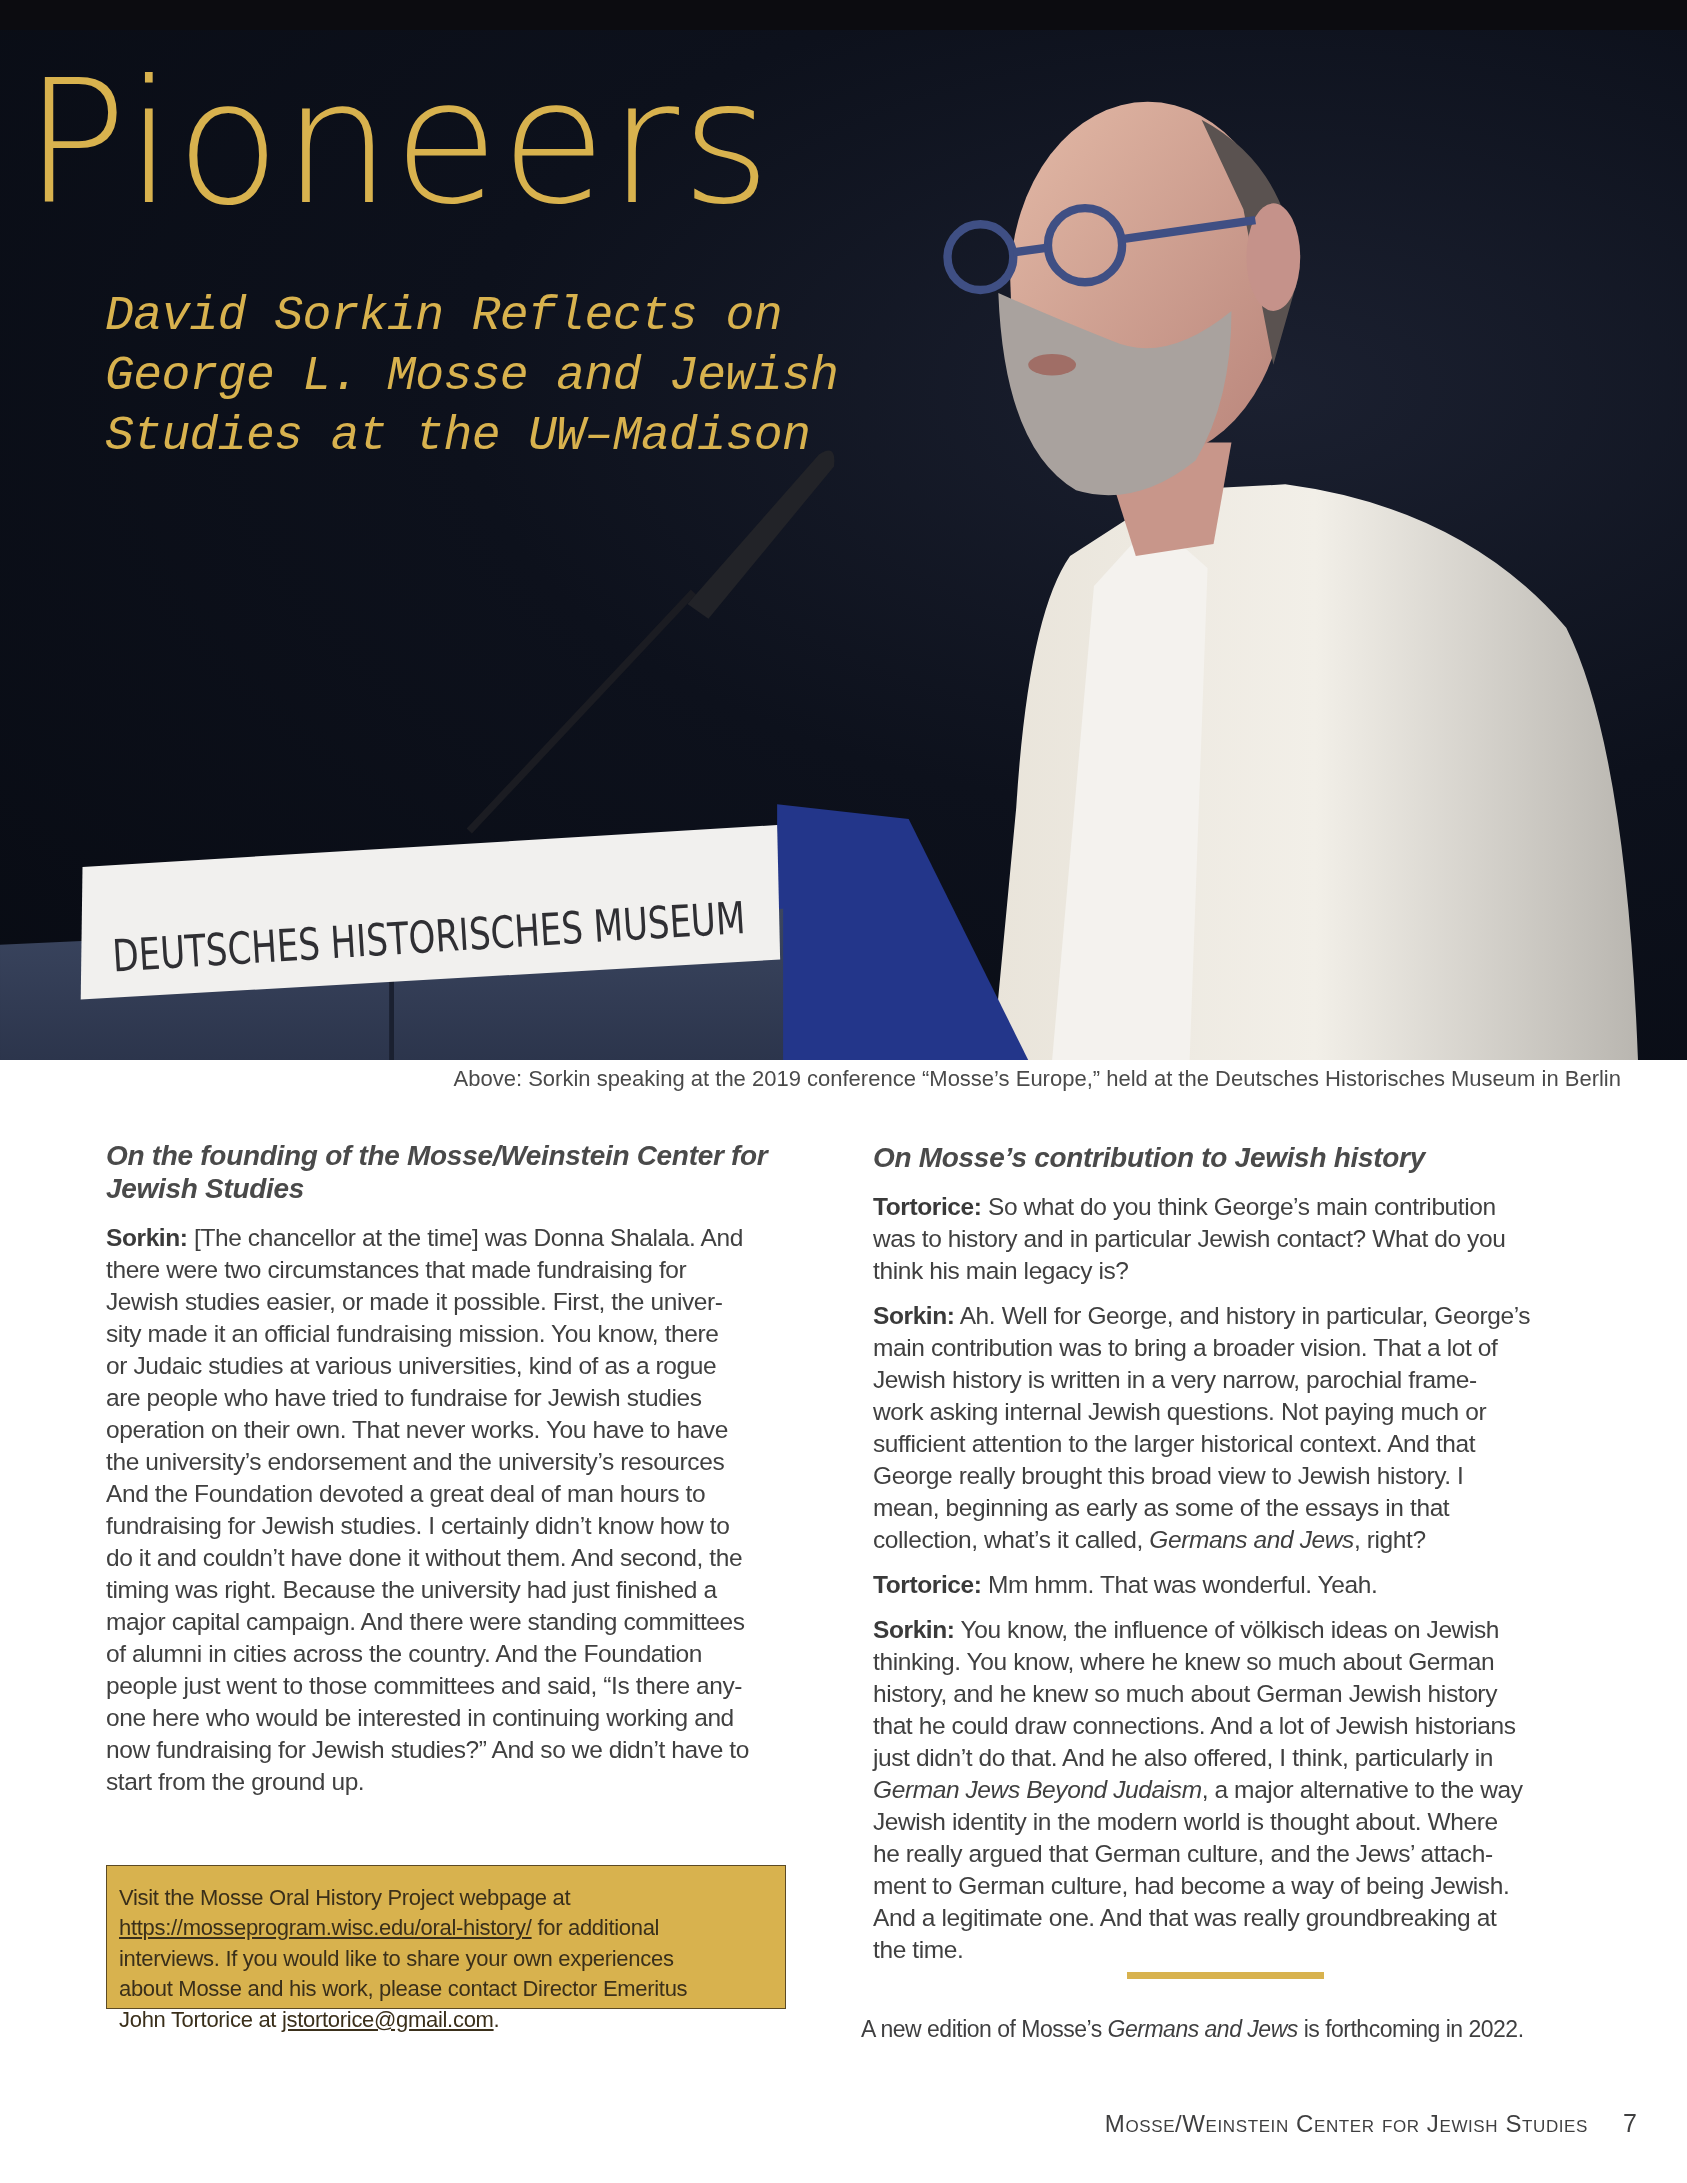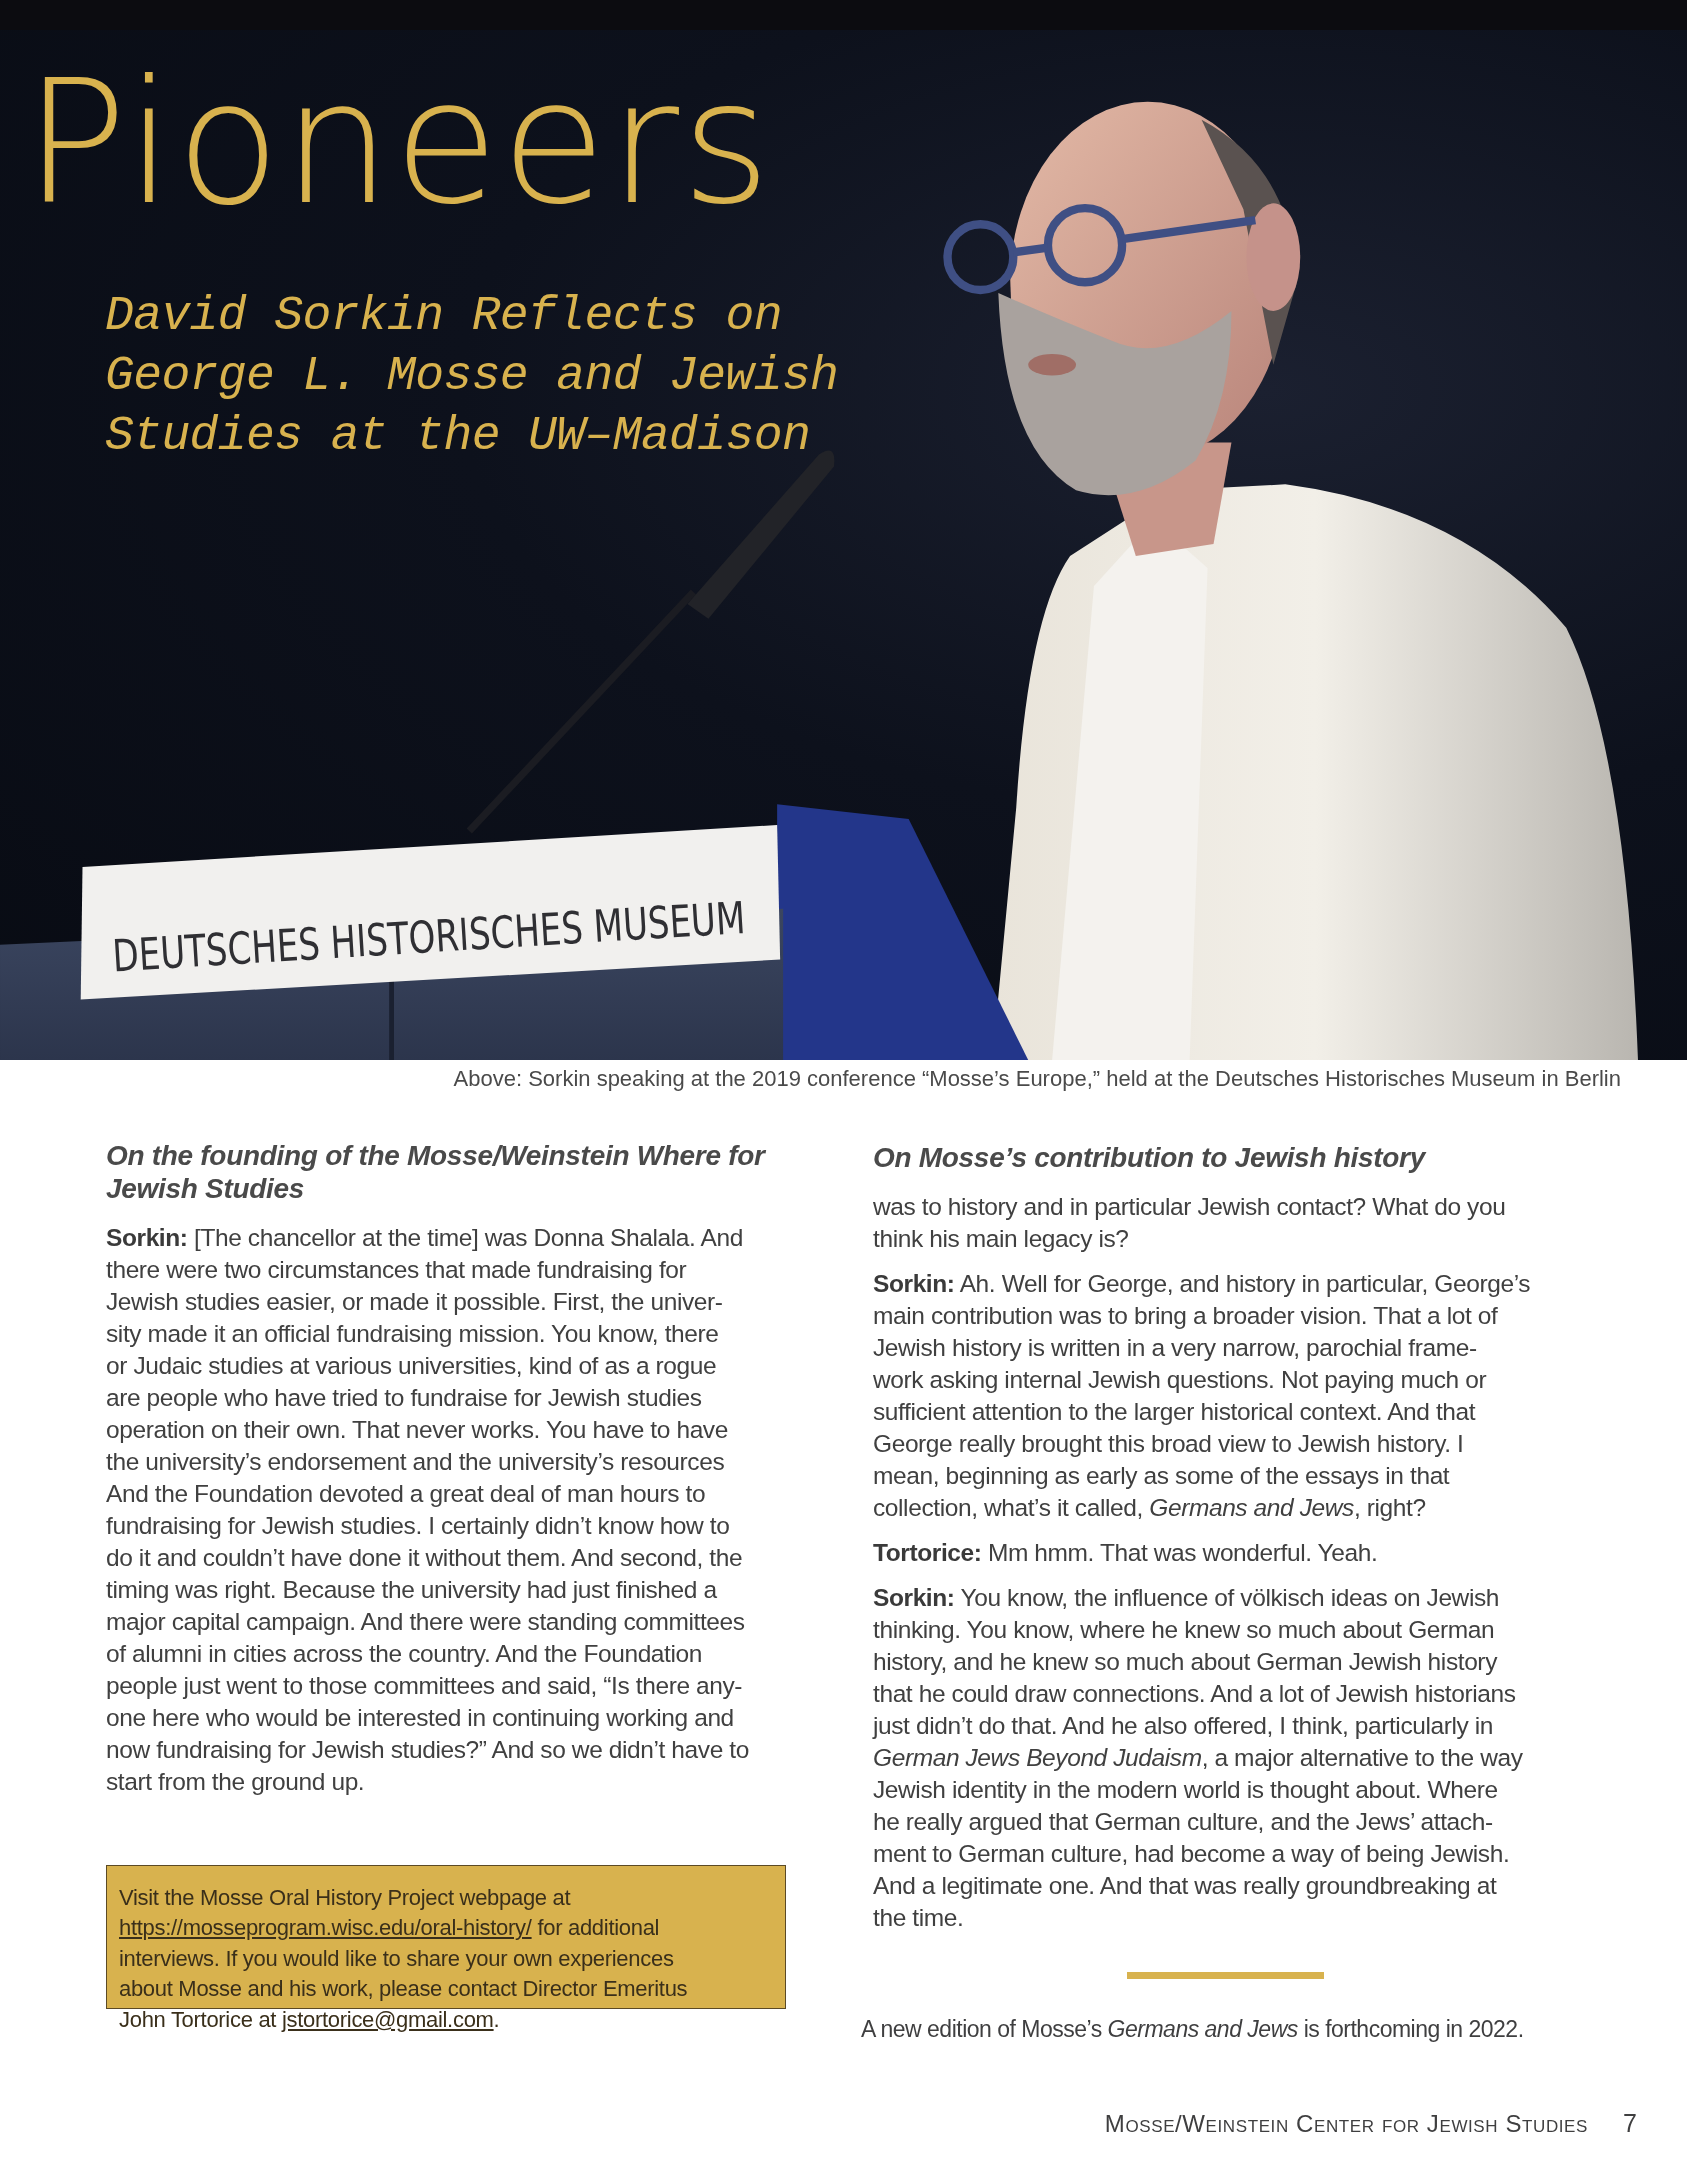--- a/index.html
+++ b/index.html
@@ -96,21 +96,21 @@
 <h2 class="subtitle">
   <span>David Sorkin Reflects on</span>
   <span>George L. Mosse and Jewish</span>
   <span>Studies at the UW–Madison</span>
 </h2>
 
 <div class="caption">Above: Sorkin speaking at the 2019 conference “Mosse’s Europe,” held at the Deutsches Historisches Museum in Berlin</div>
 
 <div class="col left">
   <h2>
-    <span class="line">On the founding of the Mosse/Weinstein Where for</span>
+    <span class="line">On the founding of the Mosse/Weinstein Center for</span>
     <span class="line">Jewish Studies</span>
   </h2>
   <p id="left-p1">
     <span class="line"><span class="spk">Sorkin:</span><span> [The chancellor at the time] was Donna Shalala. And</span></span>
   <span class="line">there were two circumstances that made fundraising for</span>
       <span class="line">Jewish studies easier, or made it possible. First, the univer-</span>
       <span class="line">sity made it an official fundraising mission. You know, there</span>
       <span class="line">or Judaic studies at various universities, kind of as a rogue</span>
       <span class="line">are people who have tried to fundraise for Jewish studies</span>
       <span class="line">operation on their own. That never works. You have to have</span>
@@ -132,20 +132,21 @@
   <span class="line">Visit the Mosse Oral History Project webpage at</span>
   <span class="line"><a href="#">https://mosseprogram.wisc.edu/oral-history/</a><span> for additional</span></span>
   <span class="line">interviews. If you would like to share your own experiences</span>
   <span class="line">about Mosse and his work, please contact Director Emeritus</span>
   <span class="line"><span>John Tortorice at </span><a href="#">jstortorice@gmail.com</a><span>.</span></span>
 </div>
 
 <div class="col right">
   <h2>On Mosse’s contribution to Jewish history</h2>
   <p id="right-p1">
+    <span class="line"><span class="spk">Tortorice:</span><span> So what do you think George’s main contribution</span></span>
   <span class="line">was to history and in particular Jewish contact? What do you</span>
       <span class="line">think his main legacy is?</span>
     </p>
   <p id="right-p2">
     <span class="line"><span class="spk">Sorkin:</span><span> Ah. Well for George, and history in particular, George’s</span></span>
   <span class="line">main contribution was to bring a broader vision. That a lot of</span>
       <span class="line">Jewish history is written in a very narrow, parochial frame-</span>
       <span class="line">work asking internal Jewish questions. Not paying much or</span>
       <span class="line">sufficient attention to the larger historical context. And that</span>
       <span class="line">George really brought this broad view to Jewish history. I</span>

